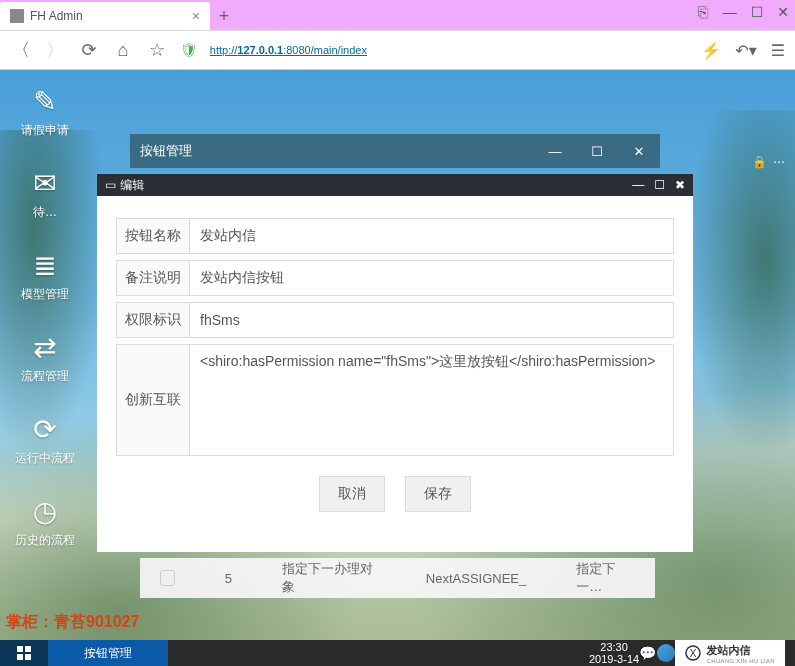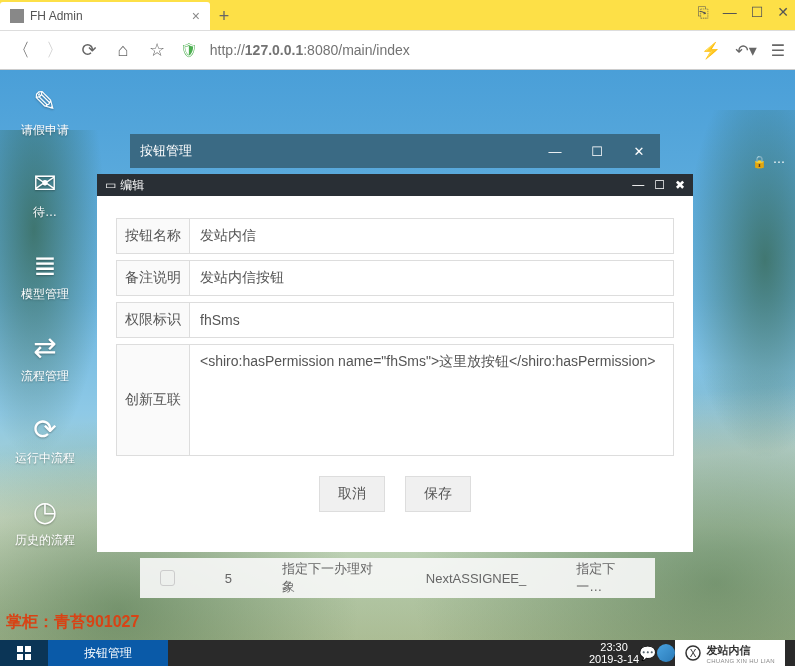--- a/index.html
+++ b/index.html
@@ -1,31 +1,31 @@
 <!DOCTYPE html>
 <html><head>
 <meta charset="utf-8">
 <style>
 * { margin: 0; padding: 0; box-sizing: border-box; font-family: "Microsoft YaHei", Arial, sans-serif; }
 body { width: 795px; height: 666px; background: #e8e8e8; position: relative; overflow: hidden; }
 
 
-.tab-bar { height: 30px; background: #fde047; display: flex; align-items: flex-end; }
+.tab-bar { height: 30px; background: #f0abfc; display: flex; align-items: flex-end; }
 .tab { background: #fff; height: 28px; width: 210px; display: flex; align-items: center; padding: 0 10px; border-top-left-radius: 3px; border-top-right-radius: 3px; font-size: 12px; color: #555; }
 .tab .favicon { width: 14px; height: 14px; background: #888; margin-right: 6px; }
 .tab .title { flex: 1; }
 .tab .close { font-size: 14px; color: #888; cursor: pointer; }
 .tab-plus { width: 28px; height: 28px; display: flex; align-items: center; justify-content: center; color: #666; font-size: 18px; cursor: pointer; }
 .window-controls-top { position: absolute; right: 6px; top: 4px; display: flex; gap: 14px; color: #555; }
 .window-controls-top span { cursor: pointer; font-size: 14px; }
 
 .addr-bar { height: 40px; background: #fff; border-top: 1px solid #ddd; border-bottom: 1px solid #ccc; display: flex; align-items: center; padding: 0 10px; gap: 12px; }
 .addr-bar .nav-btn { font-size: 18px; color: #666; cursor: pointer; width: 22px; text-align: center; }
 .addr-bar .shield { color: #4caf50; font-size: 14px; }
-.addr-bar .url { flex: 1; font-size: 14px; color: #737373; }
+.addr-bar .url { flex: 1; font-size: 11px; color: #0369a1; text-decoration: underline; }
 .addr-bar .url b { font-weight: bold; }
 .addr-bar .right-icons { display: flex; gap: 14px; align-items: center; color: #666; }
 .addr-bar .bolt { color: #7cb342; }
 
 
 .wallpaper { position: absolute; top: 70px; left: 0; right: 0; bottom: 26px; background: linear-gradient(180deg, #4a9fd8 0%, #6bb5e0 40%, #8ec9e6 60%, #b8d4c0 80%, #a8b890 100%); }
 .wallpaper::before { content: ""; position: absolute; inset: 0; background:
   radial-gradient(ellipse at 15% 95%, rgba(60,100,60,0.5) 0%, transparent 25%),
   radial-gradient(ellipse at 90% 90%, rgba(60,100,60,0.5) 0%, transparent 30%),
   linear-gradient(175deg, transparent 60%, rgba(250,240,210,0.4) 70%, rgba(180,200,160,0.3) 85%);

